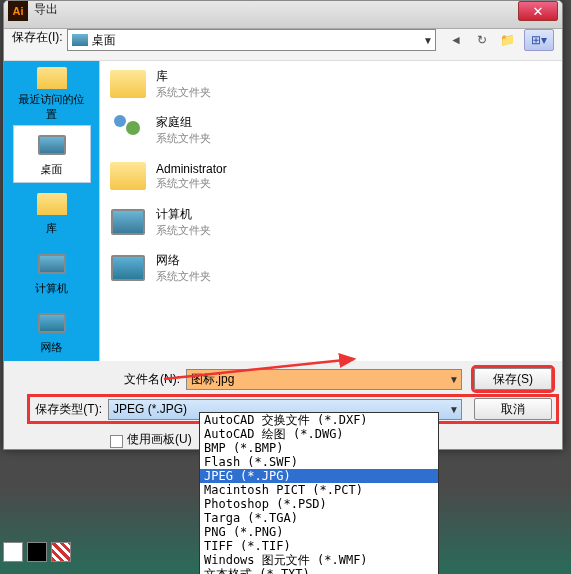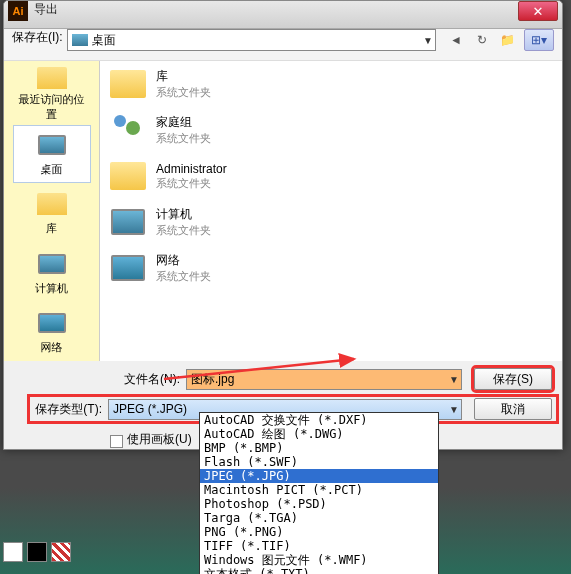--- a/index.html
+++ b/index.html
@@ -10,21 +10,21 @@
 .titlebar-title { flex: 1; color: #222; }
 .close-btn { width: 40px; height: 20px; background: linear-gradient(180deg, #e68, #c23); border: 1px solid #933; border-radius: 2px; color: #fff; display: flex; align-items: center; justify-content: center; font-size: 13px; cursor: pointer; }
 .toolbar { height: 32px; display: flex; align-items: flex-start; padding: 0 8px; background: #f4f4f4; border-bottom: 1px solid #ddd; }
 .toolbar-label { margin-right: 4px; }
 .location-dd { flex: 1; height: 22px; border: 1px solid #888; background: #fff; display: flex; align-items: center; padding: 0 4px; margin-right: 10px; }
 .location-icon { width: 16px; height: 12px; background: linear-gradient(180deg, #6bb5d6, #3a7b9a); margin-right: 4px; }
 .tb-icons { display: flex; gap: 6px; align-items: center; }
 .tb-icon { width: 20px; height: 20px; display: flex; align-items: center; justify-content: center; cursor: pointer; color: #555; }
 .views-btn { width: 30px; height: 22px; border: 1px solid #99c; background: linear-gradient(180deg, #dde5fa, #b8c7ef); border-radius: 2px; display: flex; align-items: center; justify-content: center; }
 .body-area { display: flex; height: 300px; }
-.places-panel { width: 95px; background: #fef9c3; padding-top: 4px; display: flex; flex-direction: column; align-items: center; gap: 2px; }
+.places-panel { width: 95px; background: #0ea5e9; padding-top: 4px; display: flex; flex-direction: column; align-items: center; gap: 2px; }
 .place-item { width: 78px; height: 58px; display: flex; flex-direction: column; align-items: center; justify-content: center; border: 1px solid transparent; font-size: 11px; text-align: center; cursor: pointer; }
 .place-item.selected { background: #fff; border: 1px solid #b5cbe6; }
 .place-icon { width: 32px; height: 28px; margin-bottom: 3px; display: flex; align-items: center; justify-content: center; }
 .folder-icon { width: 30px; height: 22px; background: linear-gradient(180deg, #fce28c, #f5c648); border-radius: 2px 2px 0 0; position: relative; }
 .monitor-icon { width: 28px; height: 20px; background: linear-gradient(180deg, #6bb5d6, #3a7b9a); border: 2px solid #888; border-radius: 2px; }
 .list-panel { flex: 1; background: #fff; border-left: 1px solid #ccc; overflow: hidden; }
 .list-item { display: flex; align-items: center; height: 46px; padding: 2px 8px; gap: 8px; }
 .li-icon { width: 40px; height: 40px; display: flex; align-items: center; justify-content: center; }
 .li-text { display: flex; flex-direction: column; }
 .li-title { font-size: 12px; }

